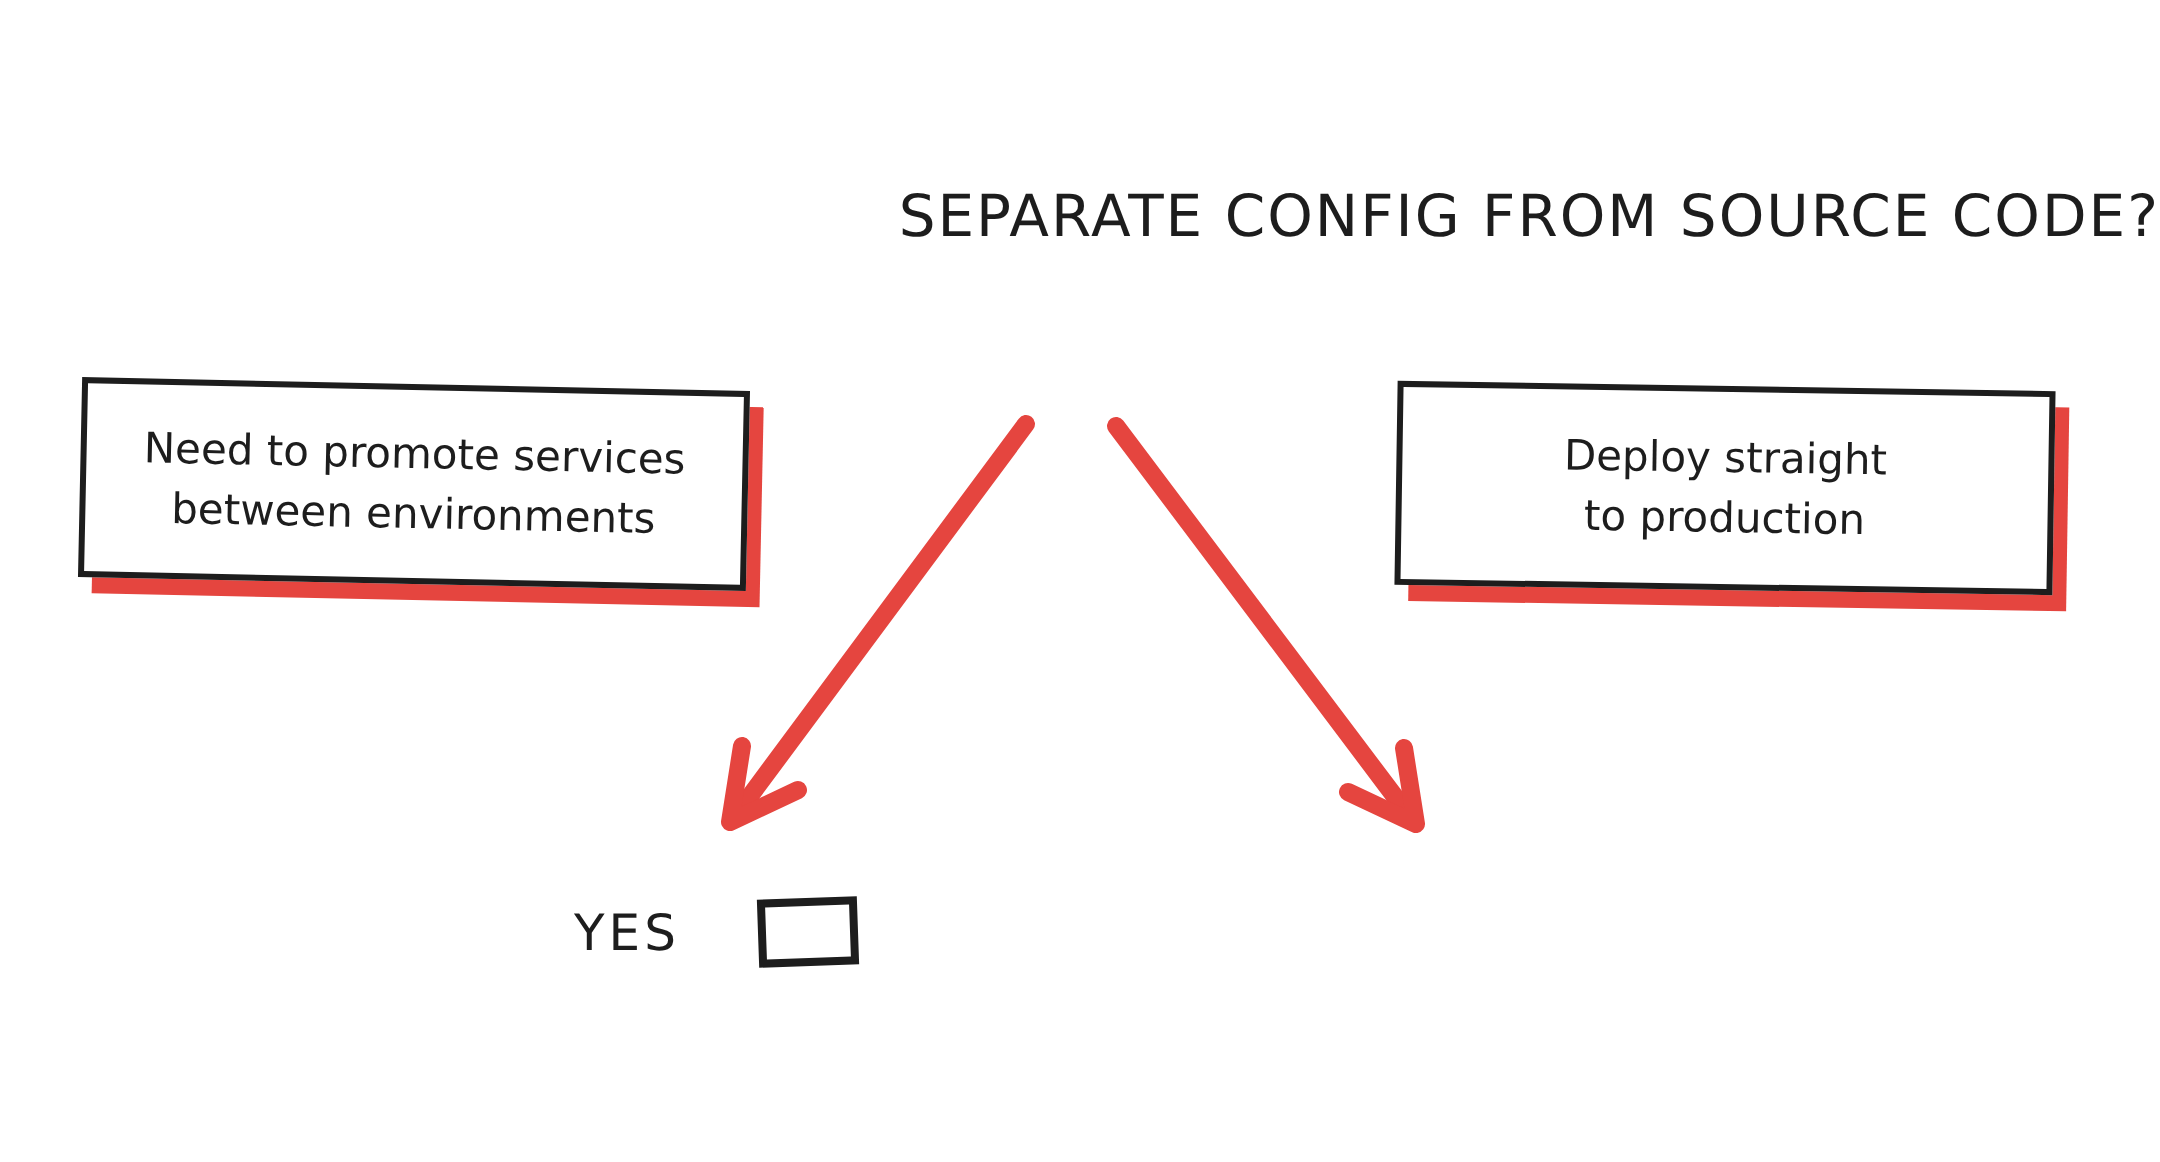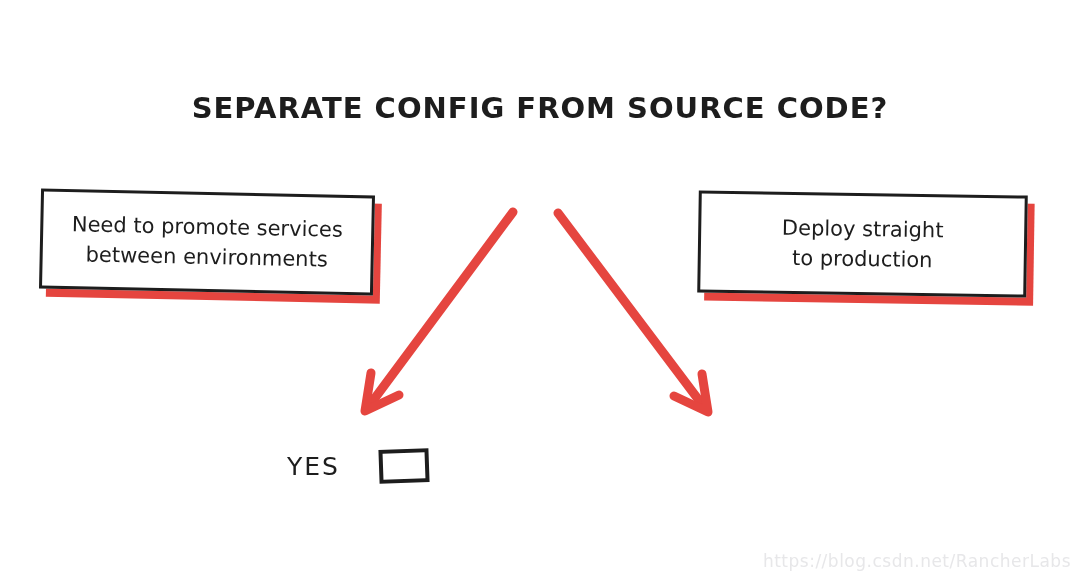--- a/index.html
+++ b/index.html
@@ -10,23 +10,23 @@
     width: 1080px;
     height: 581px;
     background: var(--background, #ffffff);
     overflow: hidden;
   }
 
   .title {
     position: absolute;
     left: 0; right: 0;
     top: 91px;
-    text-align: center;
+    text-align: right;
     font-size: 29px;
-    font-weight: 700;
+    font-weight: 400;
     letter-spacing: 1px;
     color: var(--ink, #1d1d1d);
   }
 
   .node {
     position: absolute;
     box-sizing: border-box;
     background: #ffffff;
     border: 3px solid var(--ink, #1d1d1d);
     display: flex;
@@ -117,15 +117,14 @@
       <path class="arrow" d="M702 374 L708 412 L674 396"></path>
     </g>
   </svg>
 
   <div class="choice choice-yes">
     <span>YES</span>
     <div class="checkbox"></div>
   </div>
 
 
-  <div class="watermark">https://blog.csdn.net/RancherLabs</div>
 
 </div>
 
 </body></html>

